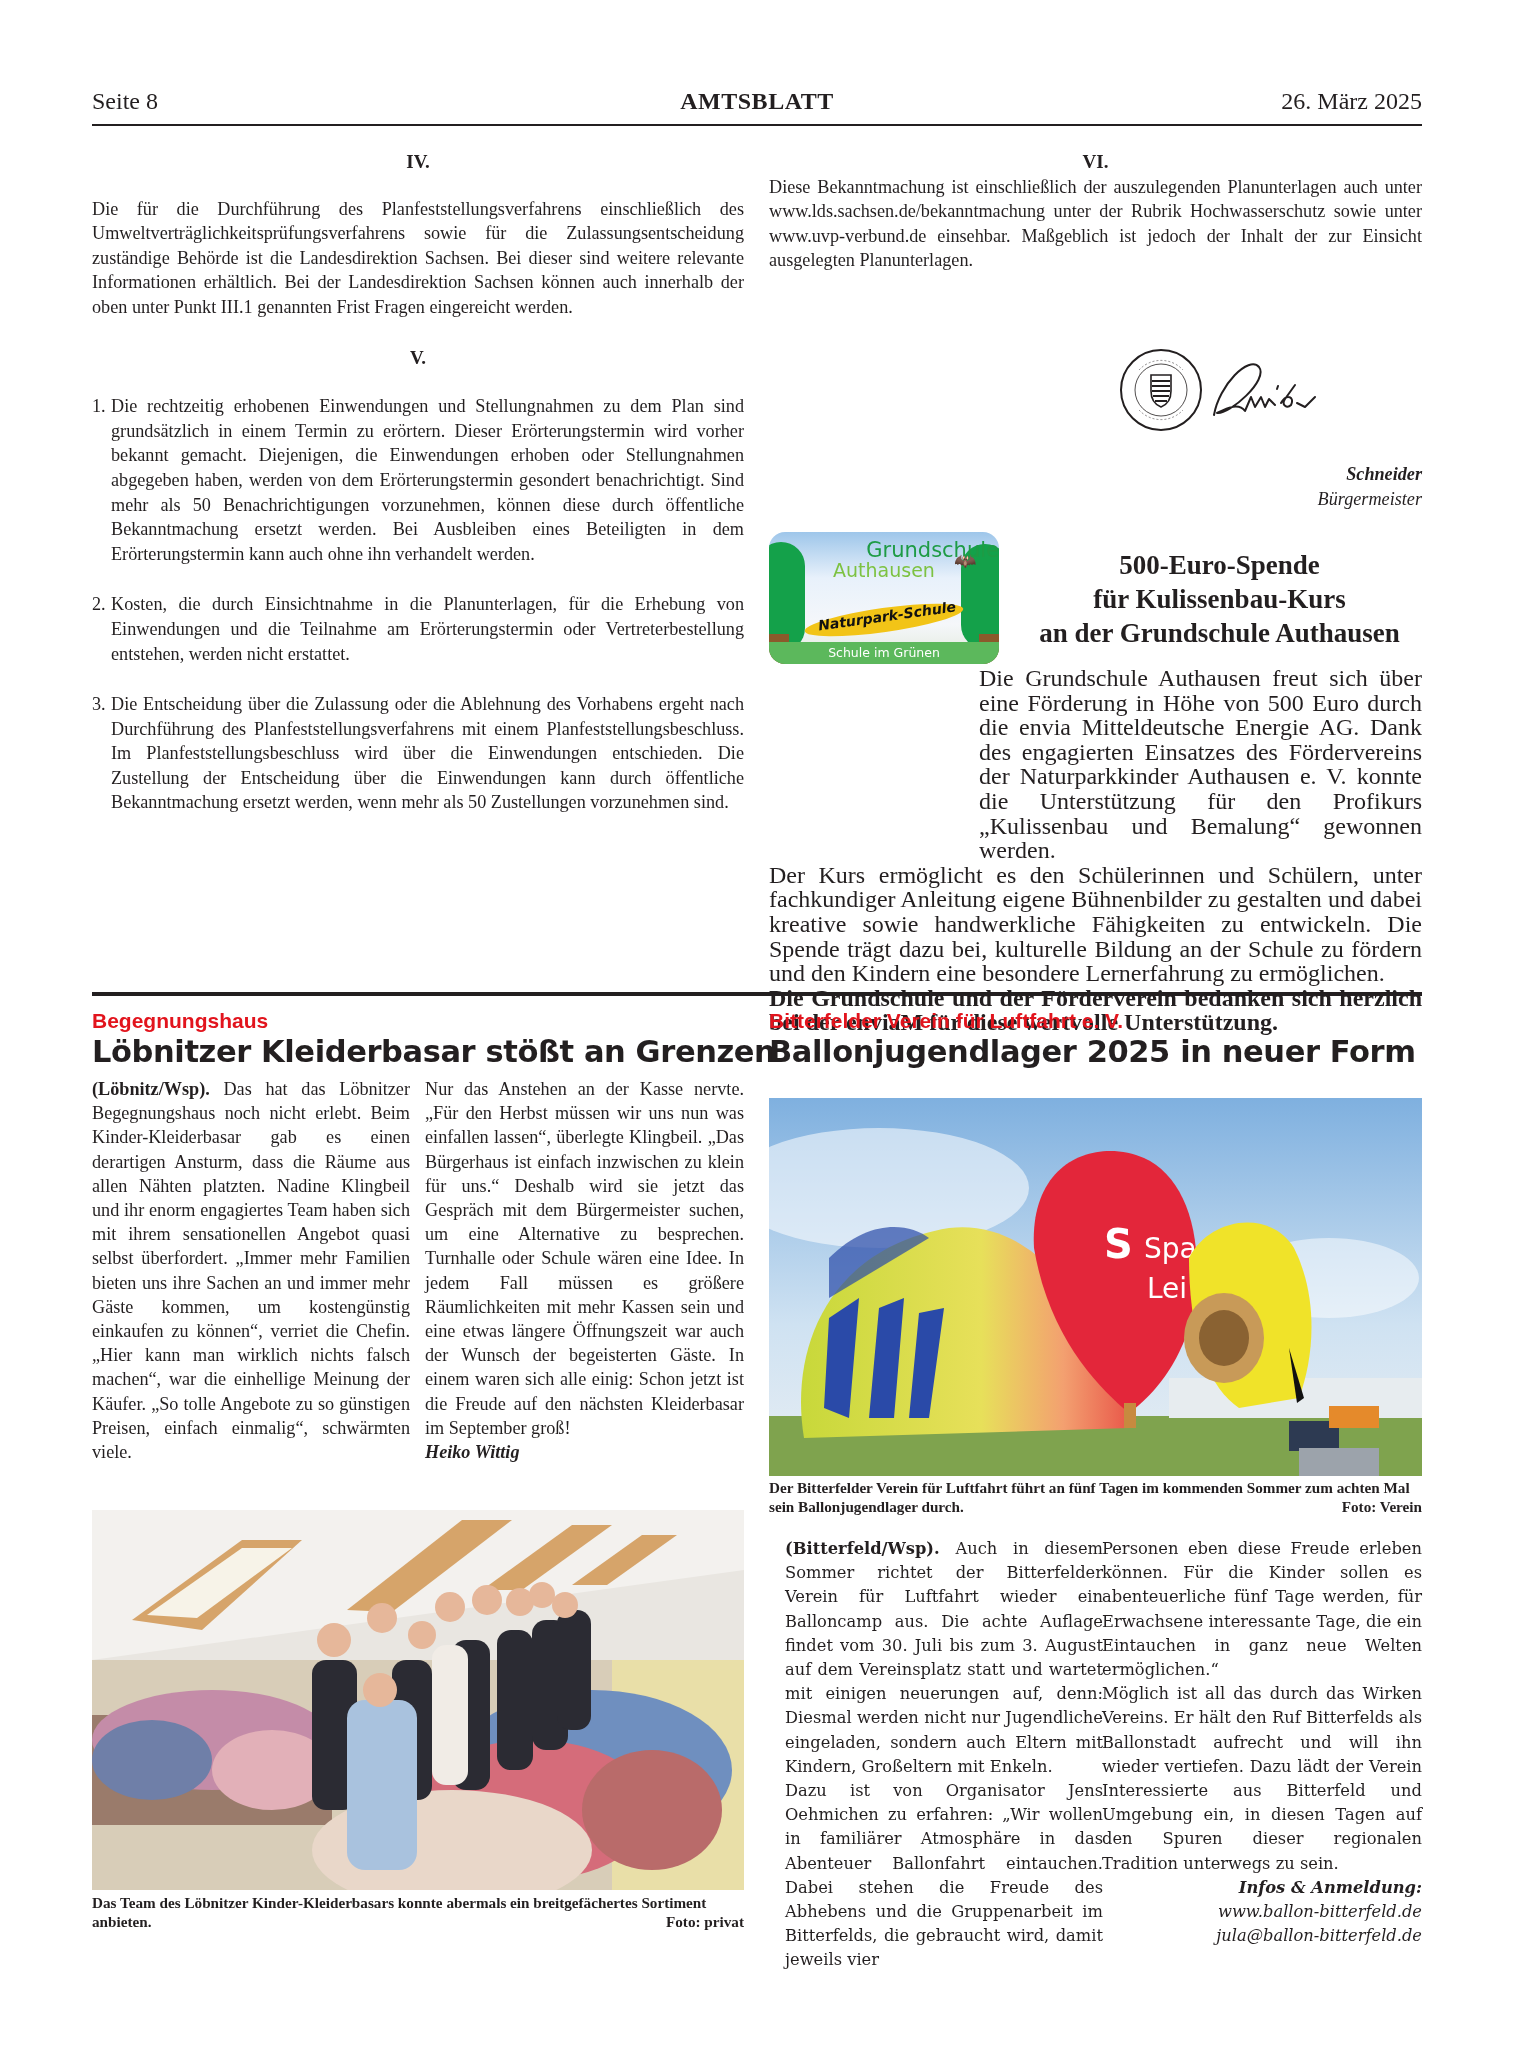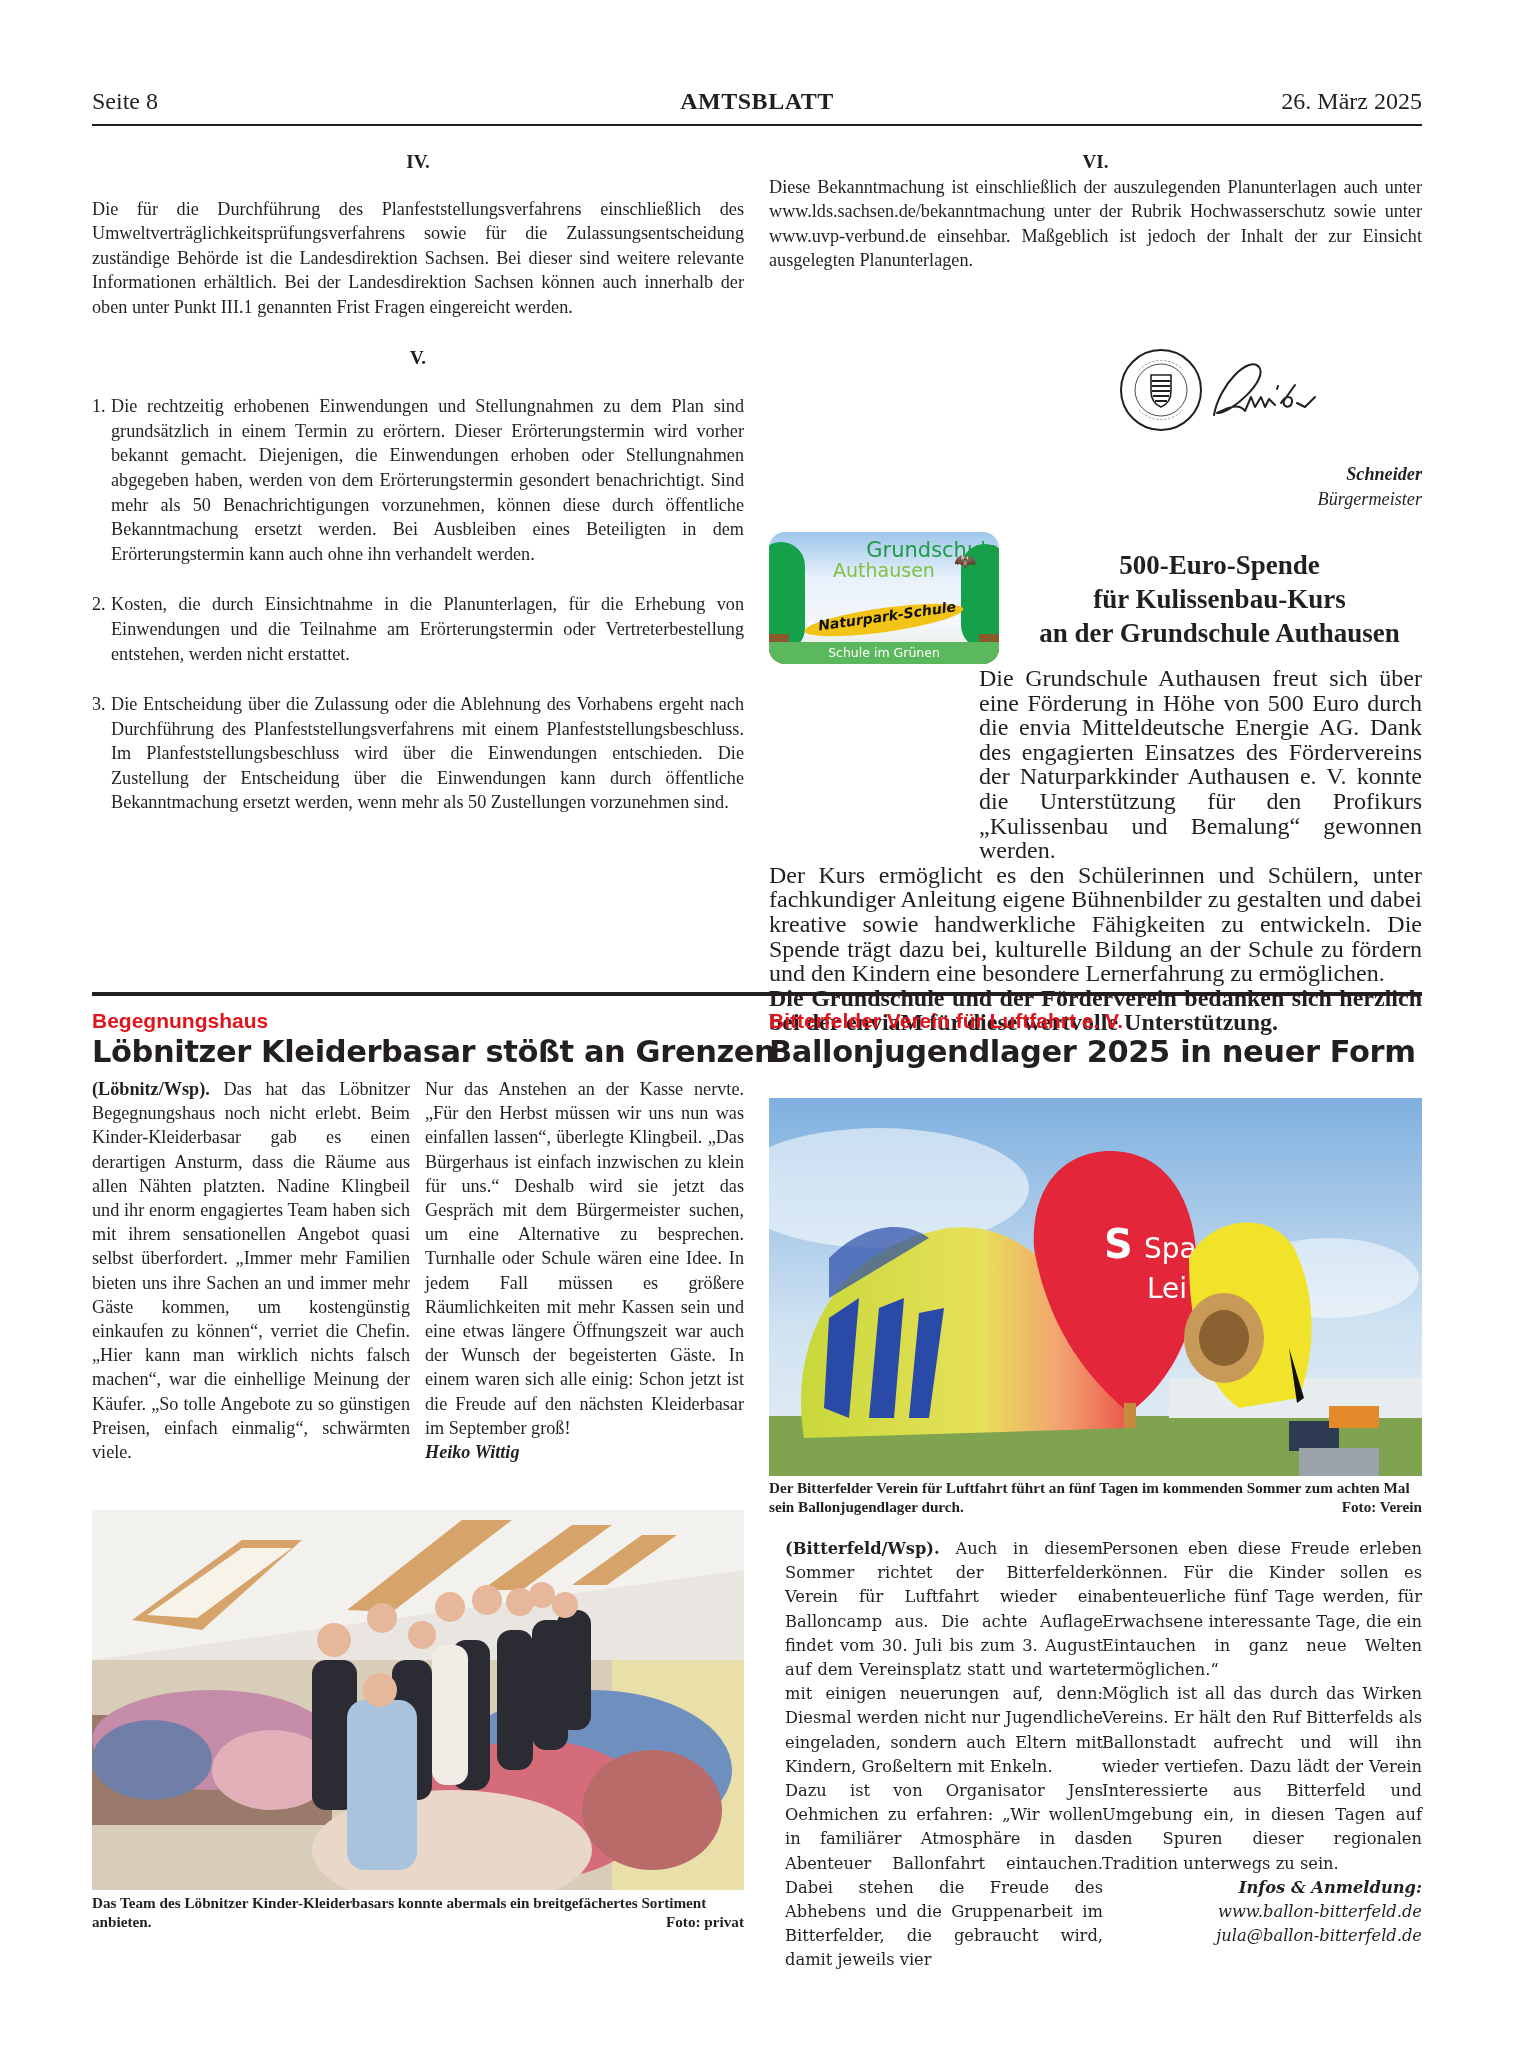--- a/index.html
+++ b/index.html
@@ -234,21 +234,21 @@
   <div class="caption" style="left:677px; top:1478px; width:653px;">
     <span>Der Bitterfelder Verein für Luftfahrt führt an fünf Tagen im kommenden Sommer zum achten Mal sein Ballonjugendlager durch.</span>
     <span class="credit">Foto: Verein</span>
   </div>
 
   <div class="art-col" style="left:677px; top:1537px; width:318px; font-family:'DejaVu Serif','Liberation Serif',serif; font-size:16.3px;margin-left:16px;">
     <p>
       <span class="b">(Bitterfeld/Wsp).</span>
       <span>Auch in diesem Sommer richtet der Bitterfelder Verein für Luftfahrt wieder ein Balloncamp aus. Die achte Auflage findet vom 30. Juli bis zum 3. August auf dem Vereinsplatz statt und wartet mit einigen neuerungen auf, denn: Diesmal werden nicht nur Jugendliche eingeladen, sondern auch Eltern mit Kindern, Großeltern mit Enkeln.</span>
     </p>
-    <p>Dazu ist von Organisator Jens Oehmichen zu erfahren: „Wir wollen in familiärer Atmosphäre in das Abenteuer Ballonfahrt eintauchen. Dabei stehen die Freude des Abhebens und die Gruppenarbeit im Bitterfelder, die gebraucht wird, damit jeweils vier</p>
+    <p>Dazu ist von Organisator Jens Oehmichen zu erfahren: „Wir wollen in familiärer Atmosphäre in das Abenteuer Ballonfahrt eintauchen. Dabei stehen die Freude des Abhebens und die Gruppenarbeit im Bitterfelds, die gebraucht wird, damit jeweils vier</p>
   </div>
   <div class="art-col" style="left:1010px; top:1537px; width:320px; font-family:'DejaVu Serif','Liberation Serif',serif; font-size:16.3px;">
     <p>Personen eben diese Freude erleben können. Für die Kinder sollen es abenteuerliche fünf Tage werden, für Erwachsene interessante Tage, die ein Eintauchen in ganz neue Welten ermöglichen.“</p>
     <p>Möglich ist all das durch das Wirken Vereins. Er hält den Ruf Bitterfelds als Ballonstadt aufrecht und will ihn wieder vertiefen. Dazu lädt der Verein Interessierte aus Bitterfeld und Umgebung ein, in diesen Tagen auf den Spuren dieser regionalen Tradition unterwegs zu sein.</p>
     <div class="infos">
       <div style="font-weight:bold;">Infos &amp; Anmeldung:</div>
       <div>www.ballon-bitterfeld.de</div>
       <div>jula@ballon-bitterfeld.de</div>
     </div>
   </div>

